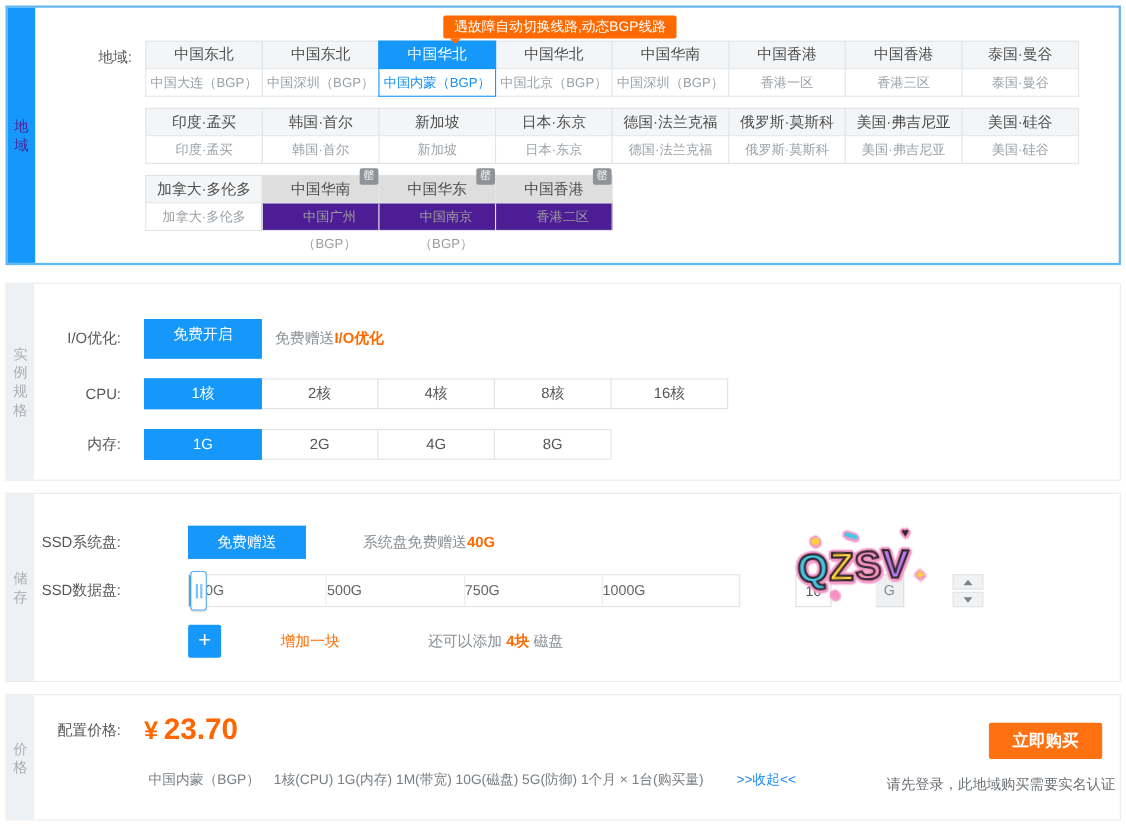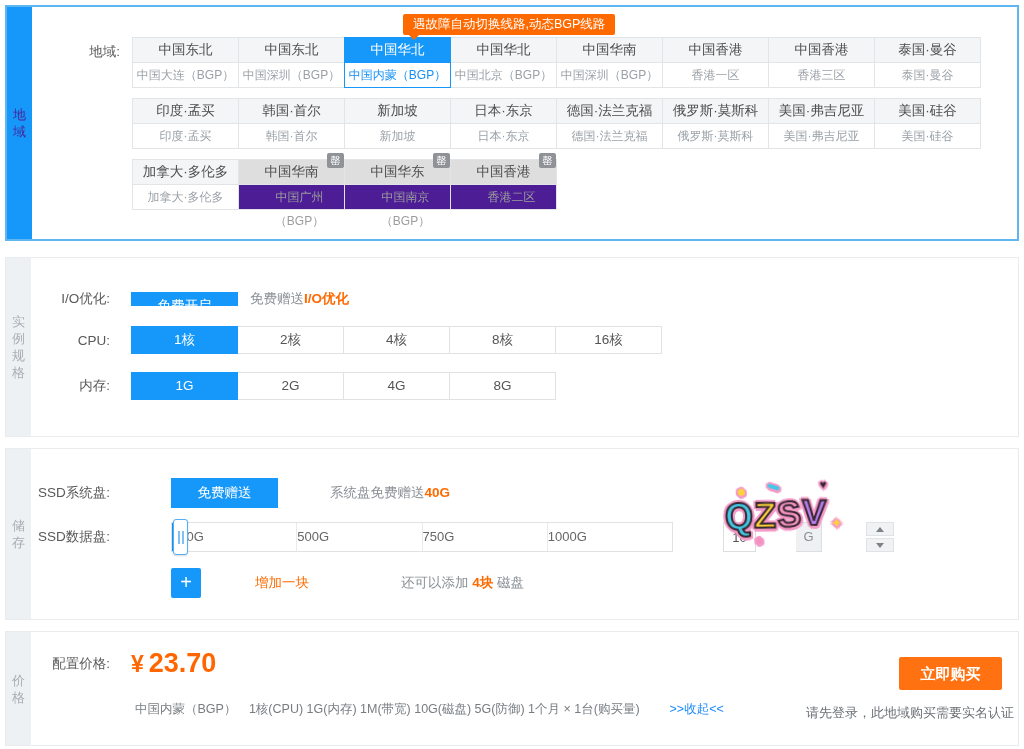--- a/index.html
+++ b/index.html
@@ -32,21 +32,21 @@
   .rcell.sel{z-index:2;}
   .rcell.sel .rcell-title{background:#1598fa;border-color:#1598fa;color:#fff;}
   .rcell.sel .rcell-sub{border-color:#1598fa;color:#1590f5;}
   .rcell.sold .rcell-title{background:#dedede;color:#4c4c4c;}
   .rcell.sold .rcell-sub{background:#4c1d95;color:#9d9d9d;padding-left:16px;}
   .sold-badge{position:absolute;top:-6px;right:1px;width:17px;height:15px;line-height:15px;text-align:center;font-size:10px;color:#fff;background:#8f9296;border-radius:2px;z-index:2;}
 
   
   .form-row{display:flex;align-items:center;margin-bottom:18px;}
   .form-label{flex:0 0 100px;text-align:right;padding-right:21px;font-size:13.5px;color:#595959;white-space:nowrap;}
-  .btn-blue{width:107px;height:14px;line-height:26px;text-align:center;background:#1598fa;color:#fff;font-size:13.5px;border:1px solid #1598fa;cursor:pointer;}
+  .btn-blue{width:107px;height:36px;line-height:26px;text-align:center;background:#1598fa;color:#fff;font-size:13.5px;border:1px solid #1598fa;cursor:pointer;}
   .note{font-size:13.5px;color:#8a8f94;margin-left:12px;}
   .note b{color:#ff6a00;}
   .opts{display:flex;}
   .opt{width:107px;height:28px;line-height:26px;text-align:center;font-size:13.5px;color:#555;background:#fff;border:1px solid #e0e3e6;margin-left:-1px;cursor:pointer;}
   .opts .opt:first-child{margin-left:0;}
   .opt.sel{background:#1598fa;border-color:#1598fa;color:#fff;position:relative;z-index:1;}
 
   #instance .content{padding-top:32px;}
 
   
@@ -61,21 +61,21 @@
   .size-input{width:33px;height:30px;border:1px solid #dcdfe2;text-align:center;font-size:13px;color:#555;margin-left:10px;outline:none;}
   .size-unit{width:26px;height:30px;line-height:28px;text-align:center;background:#eef0f2;border:1px solid #dcdfe2;border-left:0;color:#8a8f94;font-size:13px;}
   .stepper{margin-left:4px;display:flex;flex-direction:column;}
   .step-btn{width:28px;height:14px;background:#f1f2f4;border:1px solid #e0e3e6;display:flex;align-items:center;justify-content:center;cursor:pointer;}
   .step-btn + .step-btn{margin-top:2px;}
   .tri-up{width:0;height:0;border-left:4px solid transparent;border-right:4px solid transparent;border-bottom:5px solid #7d8288;}
   .tri-down{width:0;height:0;border-left:4px solid transparent;border-right:4px solid transparent;border-top:5px solid #7d8288;}
   .add-row{margin-top:16px;}
   .add-btn{width:30px;height:30px;background:#1598fa;color:#fff;font-size:20px;line-height:28px;text-align:center;border-radius:2px;cursor:pointer;}
   .add-label{color:#ff6a00;font-size:13.5px;margin-left:14px;cursor:pointer;}
-  .add-note{margin-left:52px;color:#8a8f94;font-size:13.5px;}
+  .add-note{margin-left:40px;color:#8a8f94;font-size:13.5px;}
   .add-note b{color:#ff6a00;}
 
   
   .watermark{position:absolute;left:694px;top:48px;transform:rotate(-3deg);font-weight:bold;font-size:36px;letter-spacing:1px;line-height:1;filter:drop-shadow(2px 2px 0 #f49ac8) drop-shadow(-2px 1px 0 #f49ac8) drop-shadow(0 -2px 0 #f49ac8);user-select:none;}
   .watermark .wl{-webkit-text-stroke:2px #35262e;display:inline-block;}
   .wl-q{color:#41c6e3;}
   .wl-z{color:#fdd23a;transform:rotate(3deg);}
   .wl-s{color:#f590c1;transform:rotate(-2deg);}
   .wl-v{color:#b77df0;transform:rotate(4deg);}
   .wm-deco{position:absolute;border-radius:50%;}

